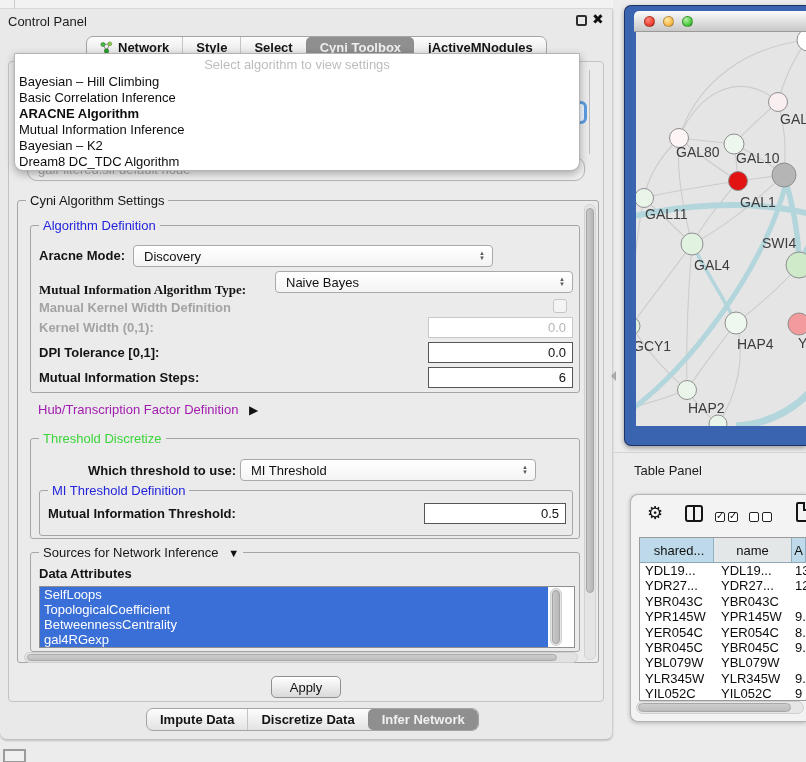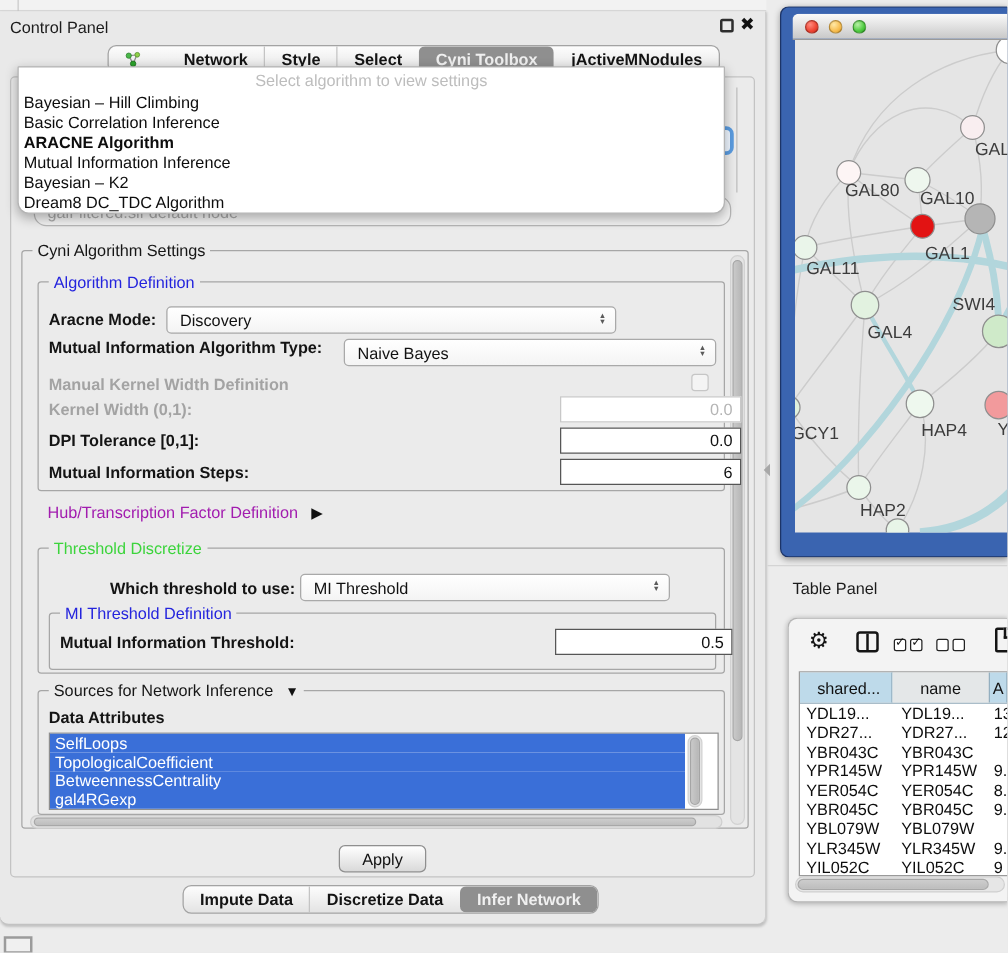--- a/index.html
+++ b/index.html
@@ -19,21 +19,21 @@
   .cp-title { position:absolute; left:8px; top:5px; font-size:13px; color:#1c1c1c; }
   .win-float { position:absolute; left:576px; top:6px; width:11px; height:11px; border:2px solid #2e2e2e; border-radius:2px; }
   .win-close { position:absolute; left:592px; top:2px; font-size:14px; font-weight:bold; color:#111; }
   .win-close::before { content:"✖"; }
 
   
   .tabstrip { display:flex; align-items:stretch; border:1px solid #a3a3a3; border-radius:7px;
               background:linear-gradient(#fdfdfd,#e3e3e3); overflow:hidden; height:23px; }
   .tabstrip .tab { display:flex; align-items:center; padding:0 13px; font-size:13px; font-weight:bold;
                    color:#141414; border-left:1px solid #c4c4c4; white-space:nowrap; }
-  .tabstrip .tab:first-child { border-left:none;gap:29px; }
+  .tabstrip .tab:first-child { border-left:none; }
   .tabstrip .tab.selected { background:#8f8f8f; color:#f0f0f0; border-radius:5px; border-left-color:transparent; }
   .tabstrip .tab.selected + .tab { border-left-color:transparent; }
   .top-tabs { position:absolute; left:86px; top:27px; }
   .bottom-tabs { position:absolute; left:146px; top:699px; }
 
   .net-icon { width:13px; height:13px; margin-right:5px; }
 
   
   .content { left:8px; top:52px; width:596px; height:641px; background:#ebebeb;
              border:1px solid #c3c3c3; border-radius:4px; }
@@ -62,21 +62,21 @@
   .lbl.dim { color:#a3a3a3; }
   .plain { position:absolute; font-size:13px; color:#a21caf; white-space:nowrap; }
 
   .combo { position:absolute; background:linear-gradient(#ffffff,#f4f4f4); border:1px solid #a9a9a9; border-radius:4px;
            font-size:13px; color:#111; display:flex; align-items:center; padding-left:10px; }
   .spin { position:absolute; right:7px; top:50%; transform:translateY(-50%); display:flex; flex-direction:column;
           align-items:center; color:#5a5a5a; font-size:6px; line-height:5px; }
   .spin::before { content:"▲"; } .spin::after { content:"▼"; }
 
   .field { position:absolute; background:#fff; border:1px solid #565656; font-size:13px; color:#111;
-           display:flex; align-items:center; justify-content:flex-end; padding:0 6px;margin-left:20px; }
+           display:flex; align-items:center; justify-content:flex-end; padding:0 6px; }
   .field.disabled { border-color:#c8c8c8; color:#b5b5b5; }
 
   .checkbox { position:absolute; width:14px; height:14px; border:1px solid #c6c6c6; border-radius:3px; background:#f4f4f4; }
 
   .tri-right::after { content:"▶"; font-size:12px; color:#111; margin-left:7px; }
   .tri-down::after { content:"▼"; font-size:11px; color:#111; margin-left:6px; }
 
   
   .vtrack { position:absolute; background:#e4e4e4; border-radius:6px; border:1px solid #d2d2d2; }
   .vthumb { position:absolute; background:linear-gradient(90deg,#c9c9c9,#b7b7b7); border:1px solid #a5a5a5; border-radius:5px; }
@@ -197,21 +197,21 @@
 
         <div class="groupbox" style="left:12px; top:24px; width:550px; height:168px;">
           <span class="legend blue">Algorithm Definition</span>
 
           <span class="lbl" style="left:8px; top:22px;">Aracne Mode:</span>
           <div class="combo" style="left:102px; top:19px; width:360px; height:22px;">
             <span>Discovery</span>
             <span class="spin"></span>
           </div>
 
-          <span class="lbl" style="left:8px; top:44px;">Mutual Information Algorithm Type:</span>
+          <span class="lbl" style="left:8px; top:56px;font-family:Liberation Serif, serif;">Mutual Information Algorithm Type:</span>
           <div class="combo" style="left:244px; top:45px; width:298px; height:22px;">
             <span>Naive Bayes</span>
             <span class="spin"></span>
           </div>
 
           <span class="lbl dim" style="left:8px; top:74px;">Manual Kernel Width Definition</span>
           <div class="checkbox" style="left:522px; top:73px;"></div>
 
           <span class="lbl dim" style="left:8px; top:94px;">Kernel Width (0,1):</span>
           <div class="field disabled" style="left:397px; top:91px; width:145px; height:21px;">

